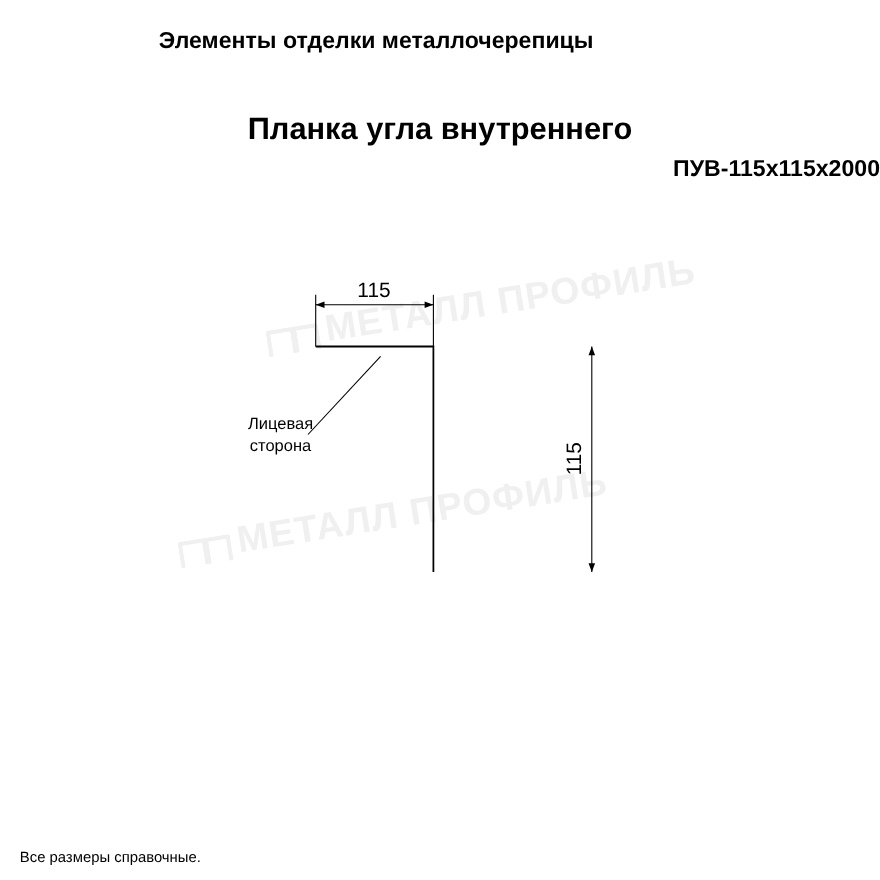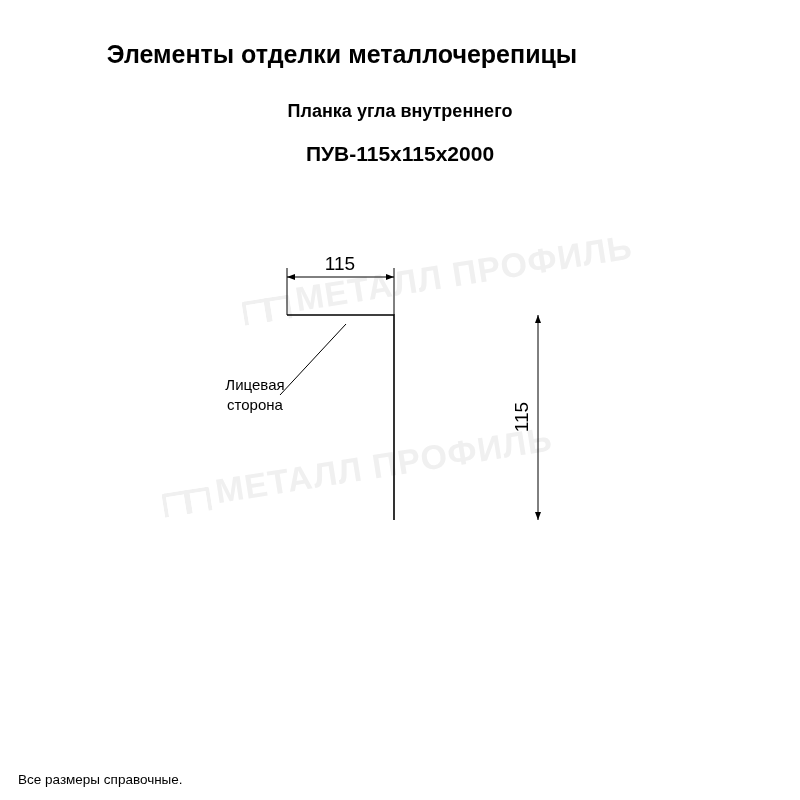--- a/index.html
+++ b/index.html
@@ -17,45 +17,45 @@
   }
 
   .page {
     position: relative;
     width: 800px;
     height: 800px;
   }
 
   .title-main {
     position: absolute;
-    top: 40px;
+    top: 26px;
     left: 0;
     width: 684px;
     text-align: center;
-    font-size: 25px;
+    font-size: 21px;
     font-weight: bold;
     letter-spacing: 0px;
   }
 
   .title-sub1 {
     position: absolute;
     top: 101px;
     left: 0;
     width: 800px;
     text-align: center;
-    font-size: 18px;
+    font-size: 28px;
     font-weight: bold;
   }
 
   .title-sub2 {
     position: absolute;
     top: 142px;
     left: 0;
     width: 800px;
-    text-align: center;
+    text-align: right;
     font-size: 21px;
     font-weight: bold;
   }
 
   .drawing {
     position: absolute;
     top: 220px;
     left: 150px;
     width: 520px;
     height: 340px;

